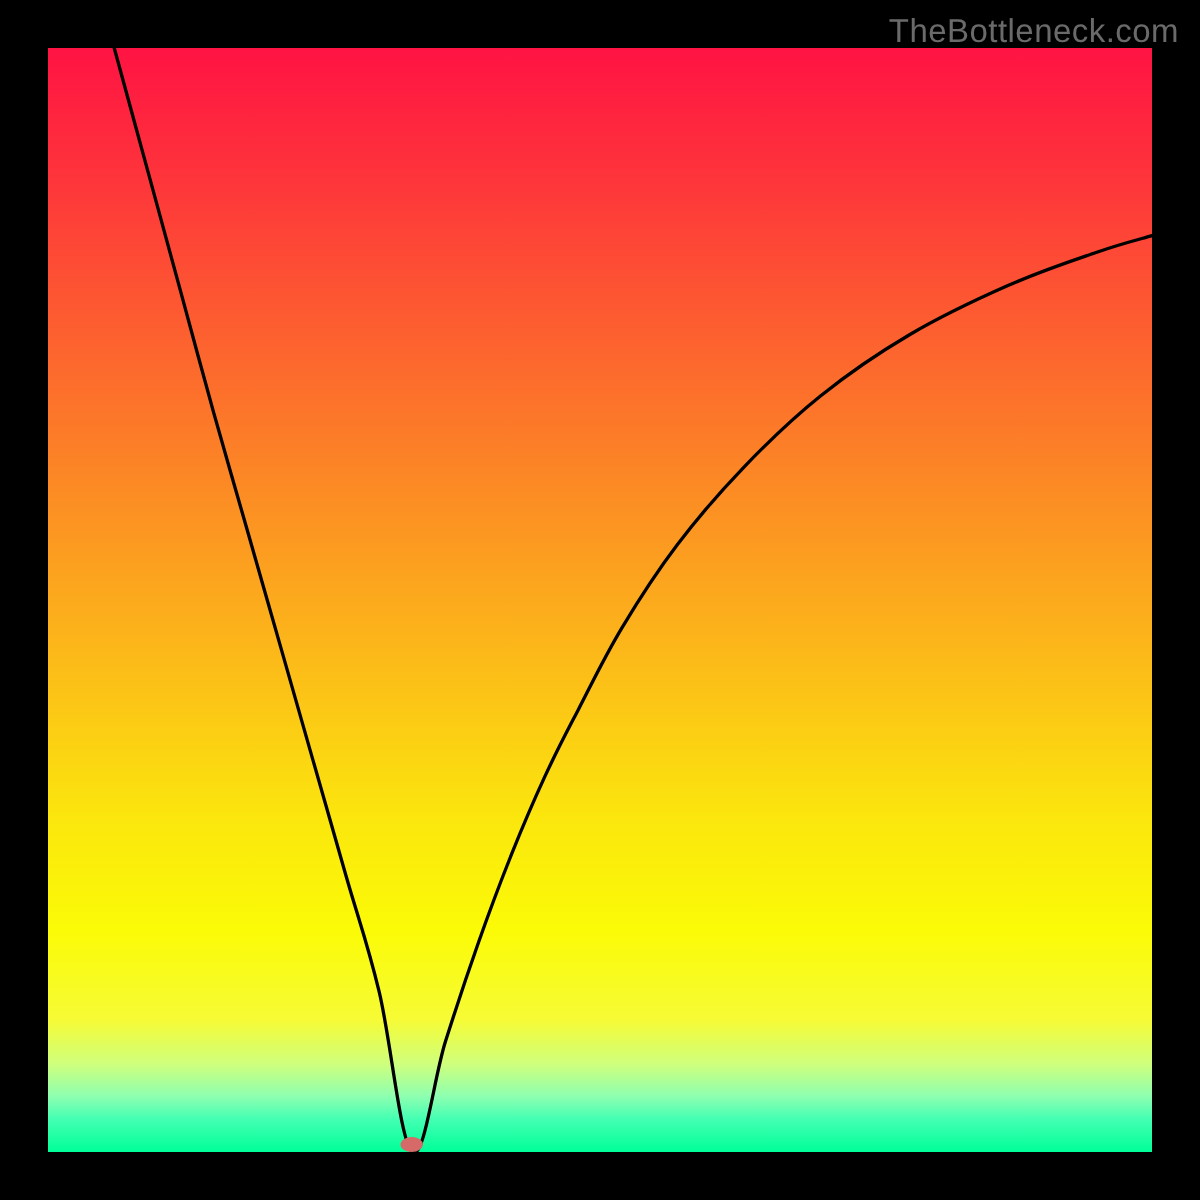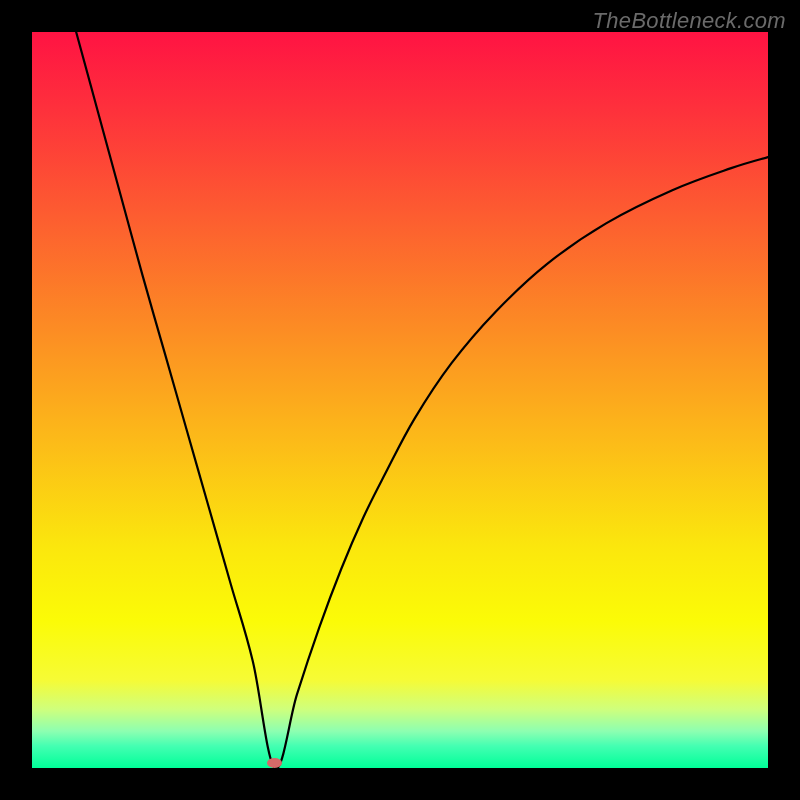--- a/index.html
+++ b/index.html
@@ -8,21 +8,20 @@
     width: 800px;
     height: 800px;
     background: #000;
     overflow: hidden;
     font-family: Arial, Helvetica, sans-serif;
   }
   .frame {
     position: absolute;
     inset: 0;
     background: #000;
-    font-style: italic;
   }
   .plot-area {
     position: absolute;
     left: 32px;
     top: 32px;
     width: 736px;
     height: 736px;
     
     background: linear-gradient(
       to bottom,

